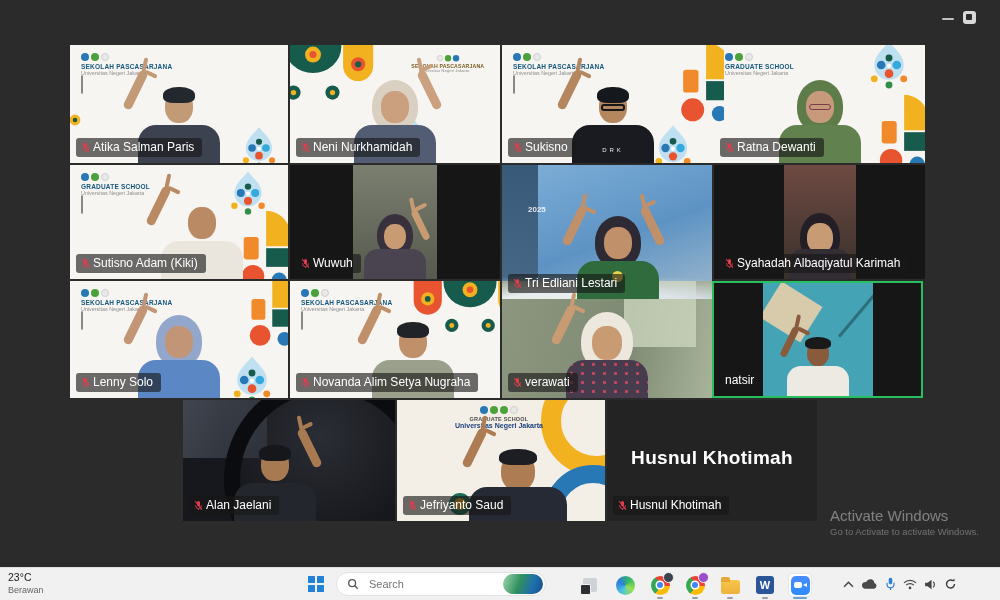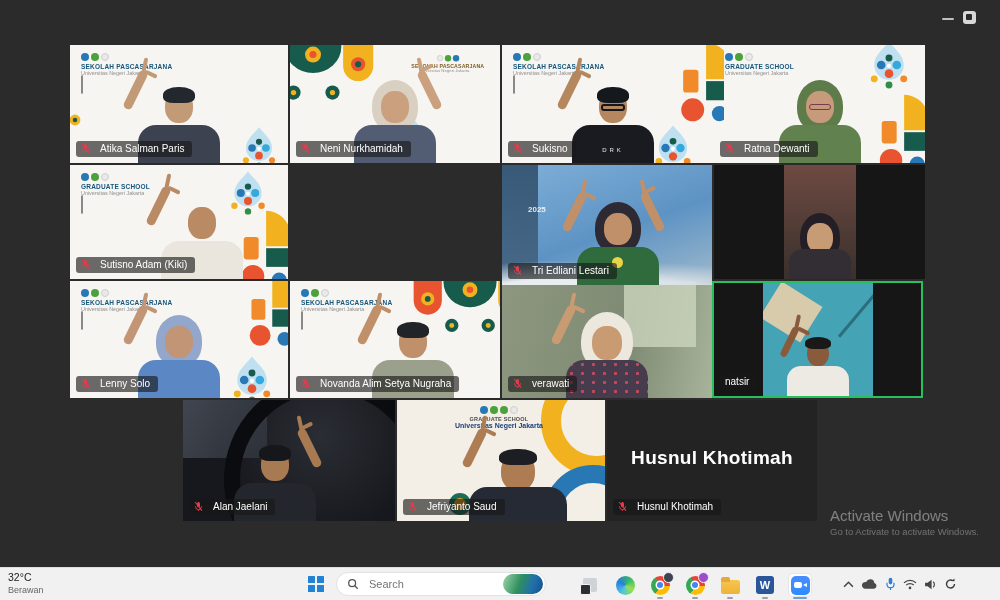--- a/index.html
+++ b/index.html
@@ -11,32 +11,32 @@
   .winrestore::after{content:"";position:absolute;left:3px;top:3px;width:6px;height:6px;background:#2b2b2b;border-radius:1px;}
   
   .tile{position:absolute;overflow:hidden;background:#161616;box-sizing:border-box;}
   .vb{background:#f7f5f1;}
   .t1{left:70px;top:45px;width:218px;height:118px;}
   .t2{left:290px;top:45px;width:210px;height:118px;}
   .t3{left:502px;top:45px;width:222px;height:118px;}
   .t4{left:714px;top:45px;width:211px;height:118px;}
   .t5{left:70px;top:165px;width:218px;height:114px;}
   .t6{left:290px;top:165px;width:210px;height:114px;}
-  .t7{left:502px;top:165px;width:210px;height:120px;}
+  .t7{left:502px;top:165px;width:210px;height:134px;}
   .t8{left:714px;top:165px;width:211px;height:114px;}
   .t9{left:70px;top:281px;width:218px;height:117px;}
   .t10{left:290px;top:281px;width:210px;height:117px;}
   .t11{left:502px;top:281px;width:210px;height:117px;}
   .t12{left:712px;top:281px;width:211px;height:117px;border:2px solid #28c05e;}
   .t13{left:183px;top:400px;width:212px;height:121px;}
   .t14{left:397px;top:400px;width:208px;height:121px;background:#f3efe7;}
   .t15{left:607px;top:400px;width:210px;height:121px;background:#232323;}
   
-  .tag{position:absolute;left:6px;bottom:6px;display:flex;align-items:center;gap:10px;
-    background:rgba(24,24,24,.63);color:#fff;font-size:10px;padding:2px 8px 3px 5px;border-radius:3px;
+  .tag{position:absolute;left:6px;bottom:6px;display:flex;align-items:center;gap:3px;
+    background:rgba(24,24,24,.63);color:#fff;font-size:12px;padding:2px 8px 3px 5px;border-radius:3px;
     white-space:nowrap;z-index:9;max-width:95%;}
   .tag .mic{width:9px;height:11px;flex:0 0 auto;}
   
   .logo{position:absolute;left:11px;top:8px;z-index:3;}
   .dots{display:flex;gap:2px;margin-bottom:2px;}
   .dots i{width:8px;height:8px;border-radius:50%;display:block;}
   .d1{background:#2878b5;}.d2{background:#4ba23c;}.d3{background:#e9e9e9;border:1px solid #cfcfcf;box-sizing:border-box;}
   .lt{display:block;font-weight:bold;font-size:6.5px;color:#14567d;letter-spacing:.2px;}
   .ls{display:block;font-size:6px;color:#909090;transform:scale(.9);transform-origin:left top;}
   .flag{width:13px;height:5px;margin-top:2px;border-radius:1px;background:linear-gradient(#c9303a 50%,#f3f3f3 50%);border:1px solid #888;}
@@ -376,20 +376,36 @@
         <div class="torso"></div>
       </div>
     <div class="tag">
       <svg class="mic">
           <use href="#icon-mic-off"></use>
         </svg>
       <span>Ratna Dewanti</span>
     </div>
   </div>
 
+  <div class="tile t6">
+    <div class="vid">
+      <div class="person sm">
+          <div class="arm r"></div>
+          <div class="hijab"></div>
+          <div class="head"></div>
+          <div class="torso"></div>
+        </div>
+    </div>
+    <div class="tag">
+      <svg class="mic">
+          <use href="#icon-mic-off"></use>
+        </svg>
+      <span>Wuwuh</span>
+    </div>
+  </div>
 
   <div class="tile t7">
     <span class="ptext">2025</span>
     <div class="person">
         <div class="arm"></div>
         <div class="arm r"></div>
         <div class="hijab"></div>
         <div class="head"></div>
         <div class="torso"></div>
       </div>
@@ -403,20 +419,26 @@
   </div>
 
   <div class="tile t8">
     <div class="vid">
       <div class="person sm">
           <div class="hijab"></div>
           <div class="head"></div>
           <div class="torso"></div>
         </div>
     </div>
+    <div class="tag">
+      <svg class="mic">
+          <use href="#icon-mic-off"></use>
+        </svg>
+      <span>Syahadah Albaqiyatul Karimah</span>
+    </div>
   </div>
 
   <div class="tile vb t10">
     <svg class="pat p-w">
         <use href="#motif-w"></use>
       </svg>
     <svg class="pat p-dome">
         <use href="#motif-dome"></use>
       </svg>
     <div class="logo">
@@ -554,21 +576,21 @@
 
   <div class="wm">
     <div class="l1">Activate Windows</div>
     <div class="l2">Go to Activate to activate Windows.</div>
   </div>
 </div>
 
 <div class="taskbar">
 
   <div class="weather">
-    <div class="wt">32°C</div>
+    <div class="wt">23°C</div>
     <div class="wc">Berawan</div>
   </div>
 
   <div class="start" title="Start">
       <i></i>
       <i></i>
       <i></i>
       <i></i>
     </div>
 

